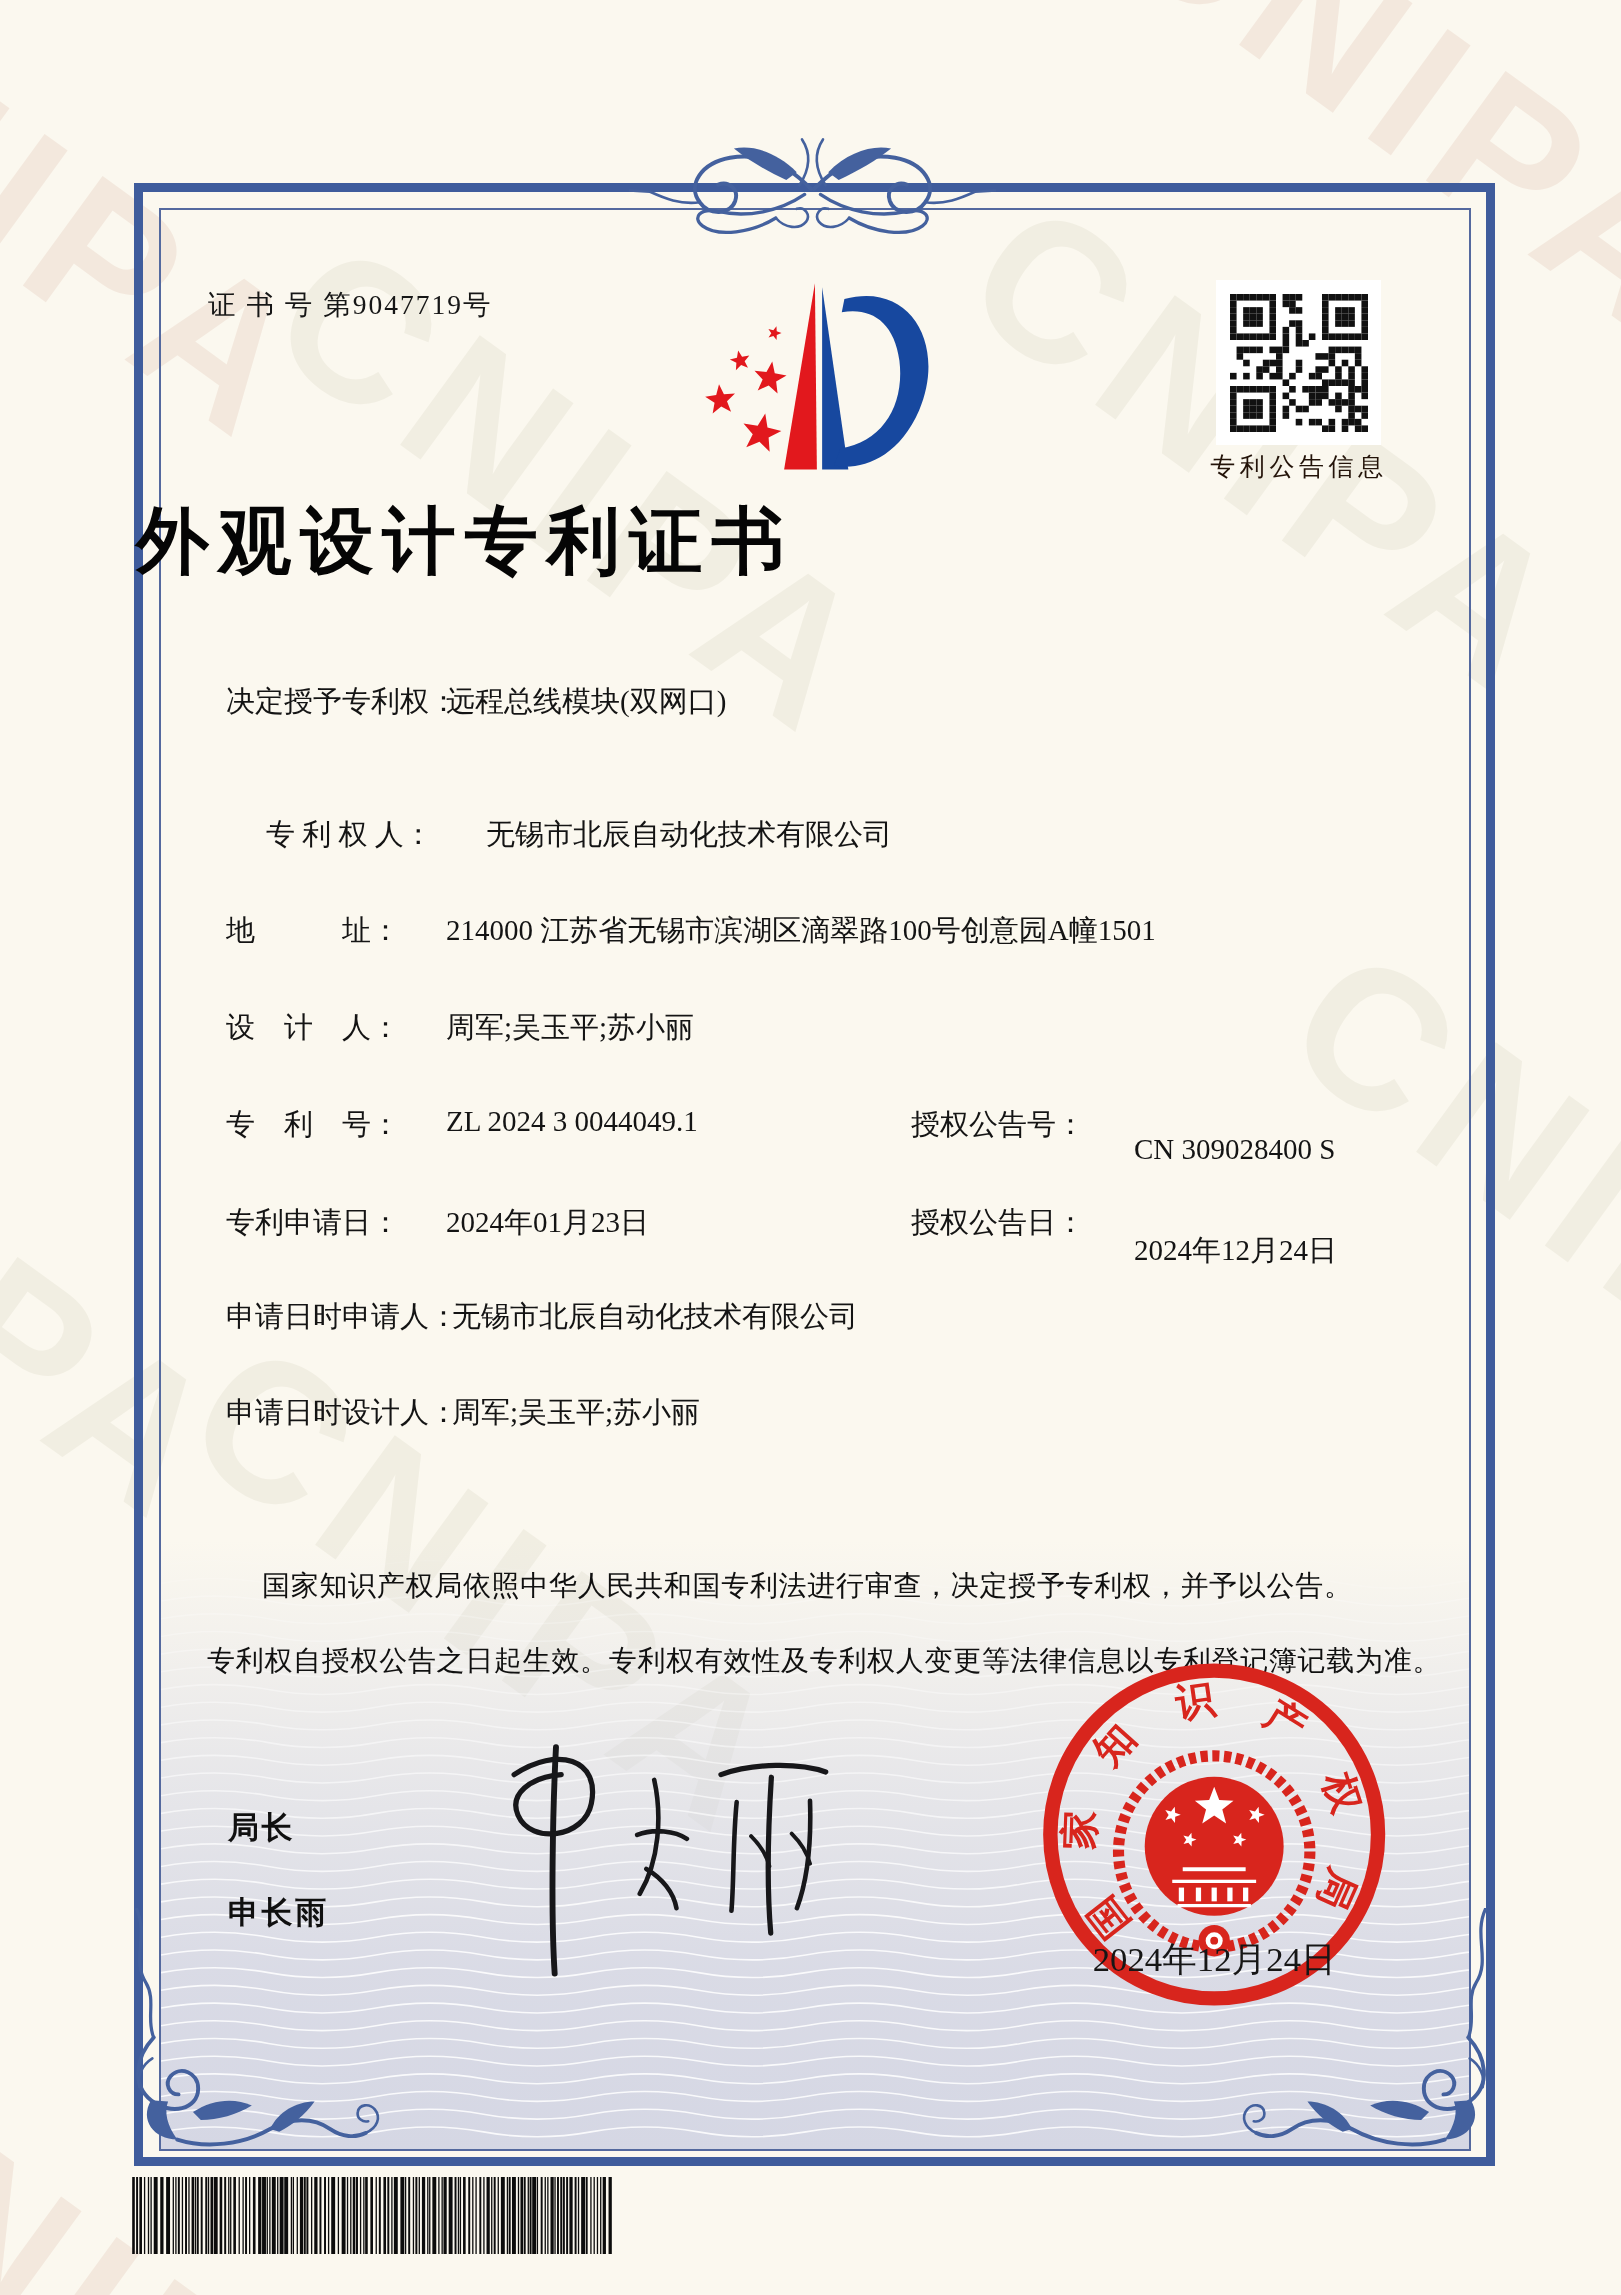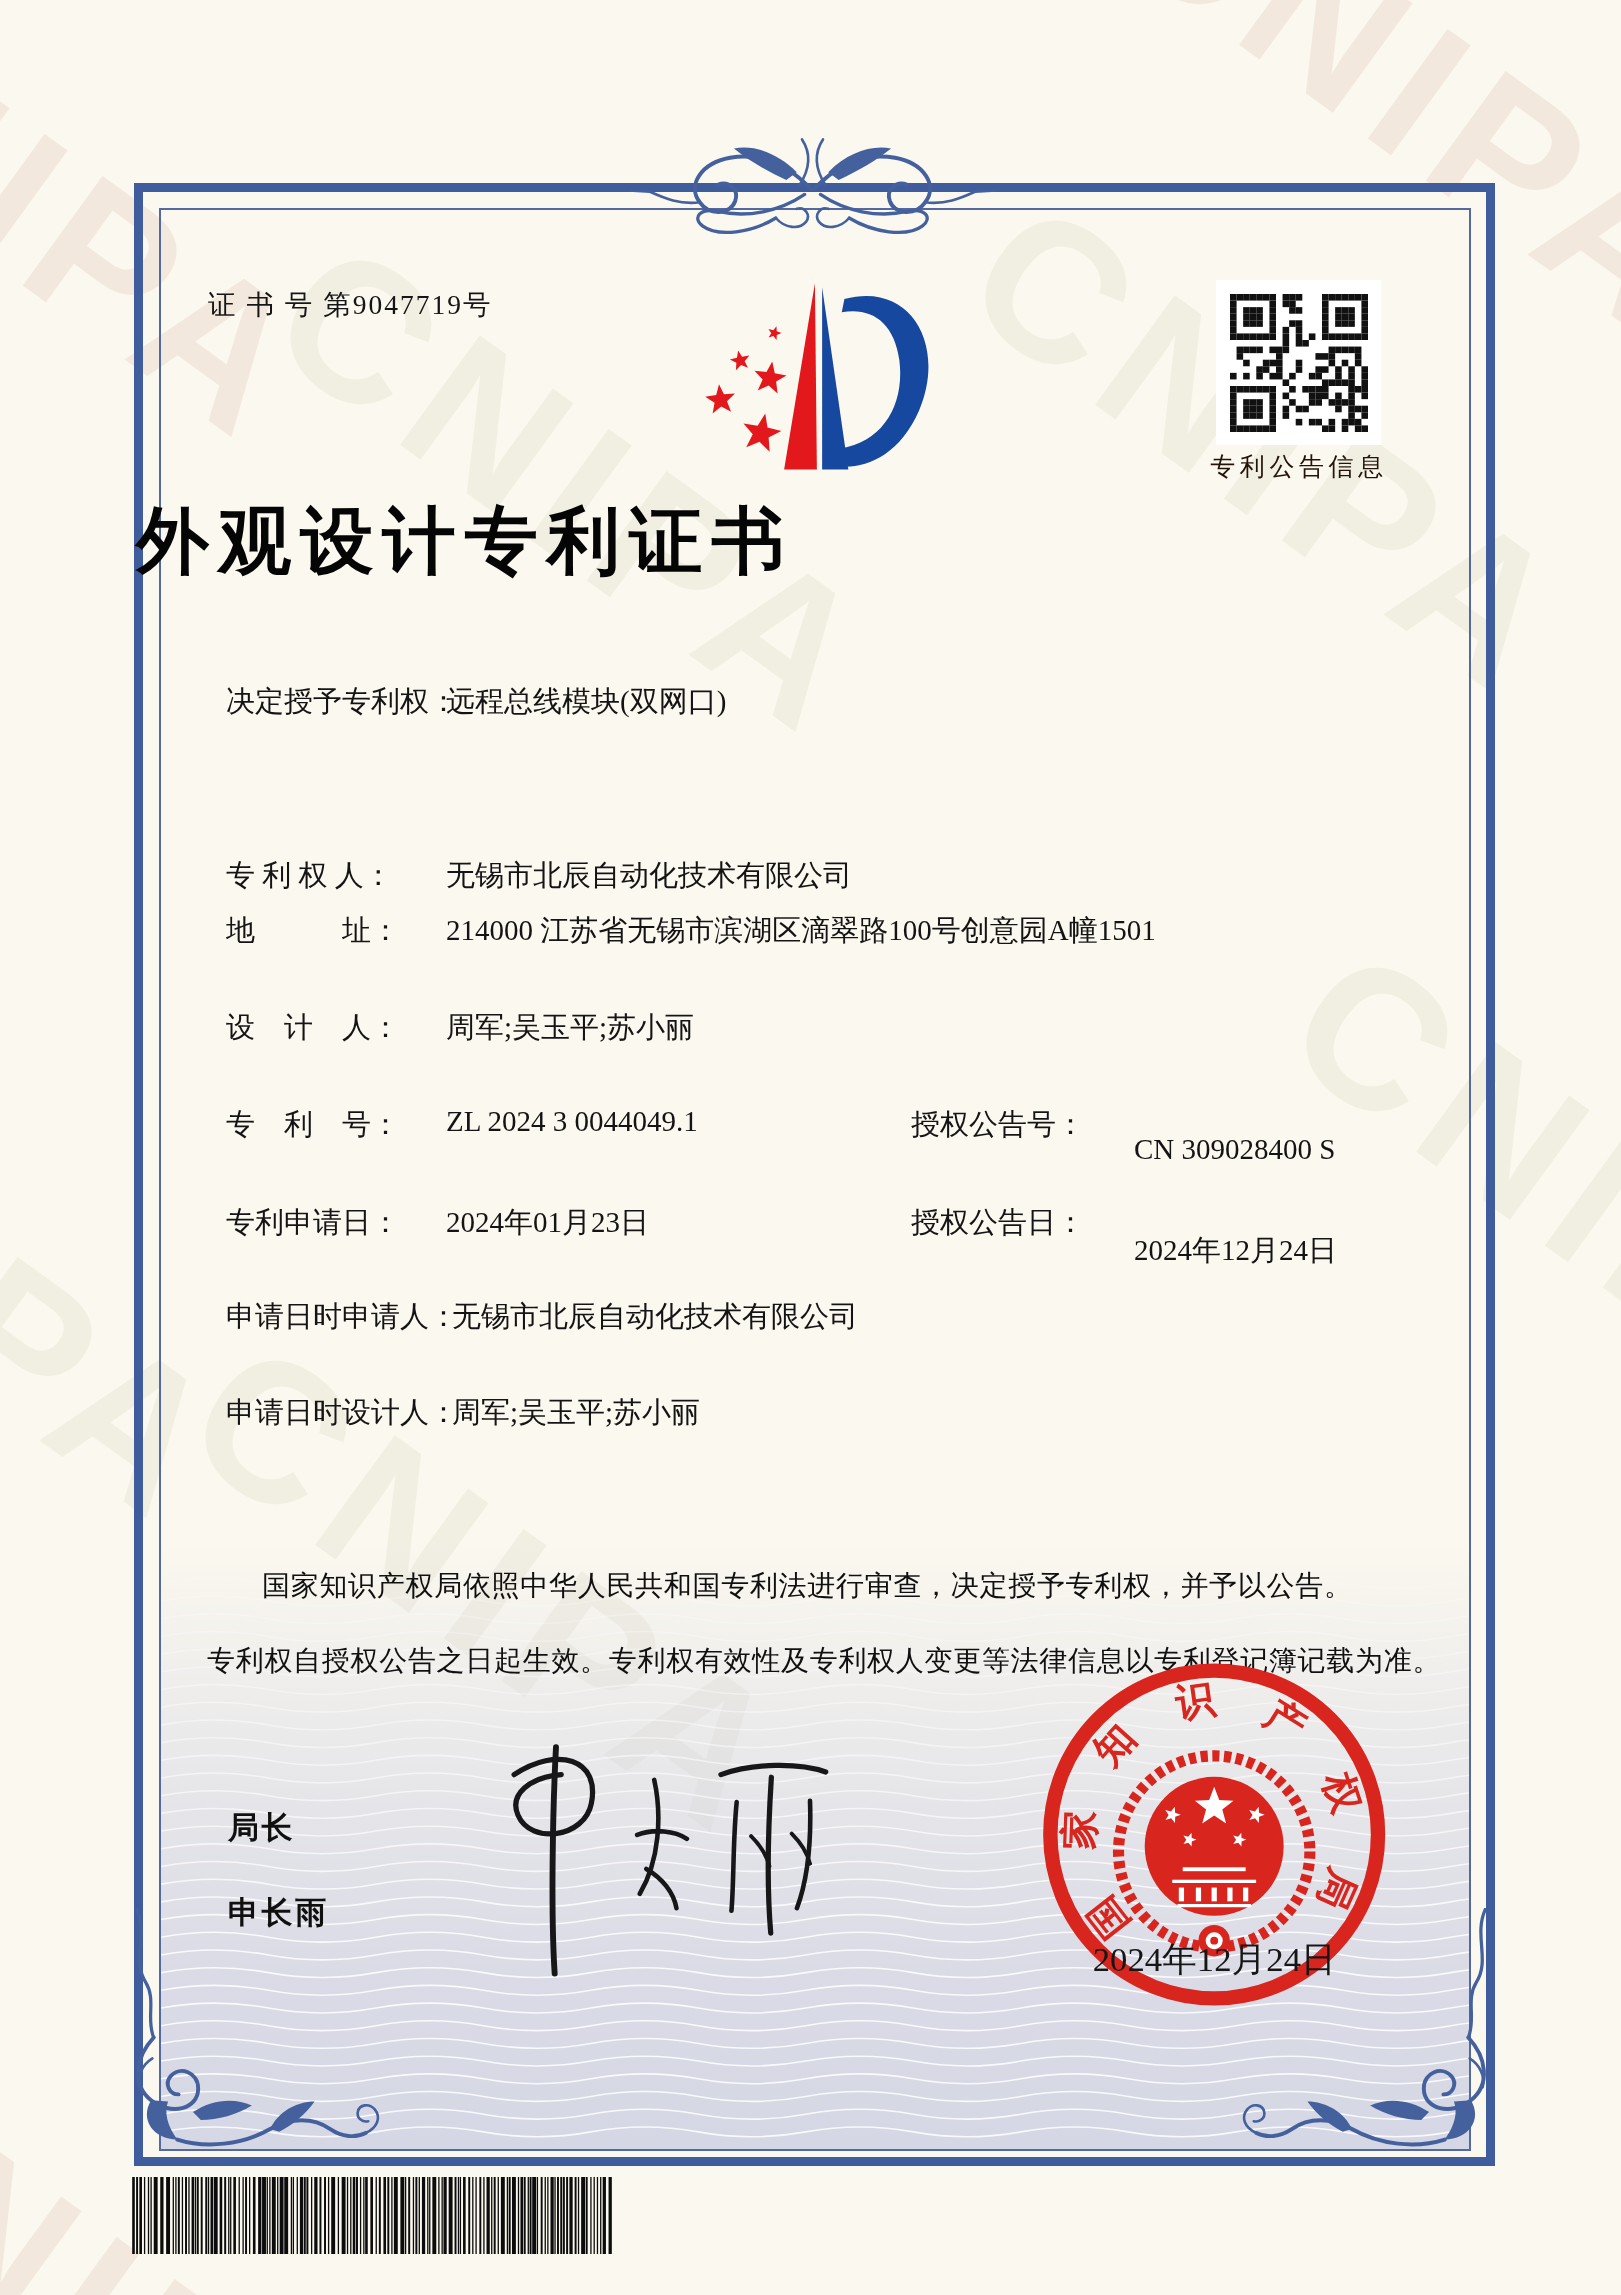--- a/index.html
+++ b/index.html
@@ -47,21 +47,21 @@
   .qr-label{position:absolute;left:1168px;top:450px;width:262px;text-align:center;
       font-size:25px;letter-spacing:4.6px;color:#231309;}
   .title{position:absolute;left:136px;top:493px;width:1356px;
       font-size:73px;font-weight:bold;letter-spacing:9.2px;color:#050505;}
 
   .row{position:absolute;left:226px;font-size:29px;color:#141414;white-space:nowrap;}
   .row .val{position:absolute;left:220px;top:0;white-space:nowrap;}
   .row.wide .val{left:226px;}
   .rrow{position:absolute;left:911px;font-size:29px;color:#141414;white-space:nowrap;}
   .rrow .val{position:absolute;left:223px;top:0;white-space:nowrap;margin-top:28px;}
-  .r1{top:682px;} .r2{top:856px;} .r3{top:911px;} .r4{top:1008px;}
+  .r1{top:682px;} .r2{top:815px;margin-left:40px;} .r3{top:911px;} .r4{top:1008px;}
   .r5{top:1105px;} .r6{top:1203px;} .r7{top:1297px;} .r8{top:1393px;}
 
   .stmt{position:absolute;font-size:28px;letter-spacing:0.7px;color:#101010;white-space:nowrap;}
   .stmt1{left:262px;top:1567px;}
   .stmt2{left:207px;top:1642px;}
 
   .signer{position:absolute;left:228px;font-size:31px;font-weight:bold;color:#101010;
       font-family:"Liberation Sans","DejaVu Sans",sans-serif;letter-spacing:2.6px;}
   .signer-title{top:1807px;}
   .signer-name{top:1892px;}

